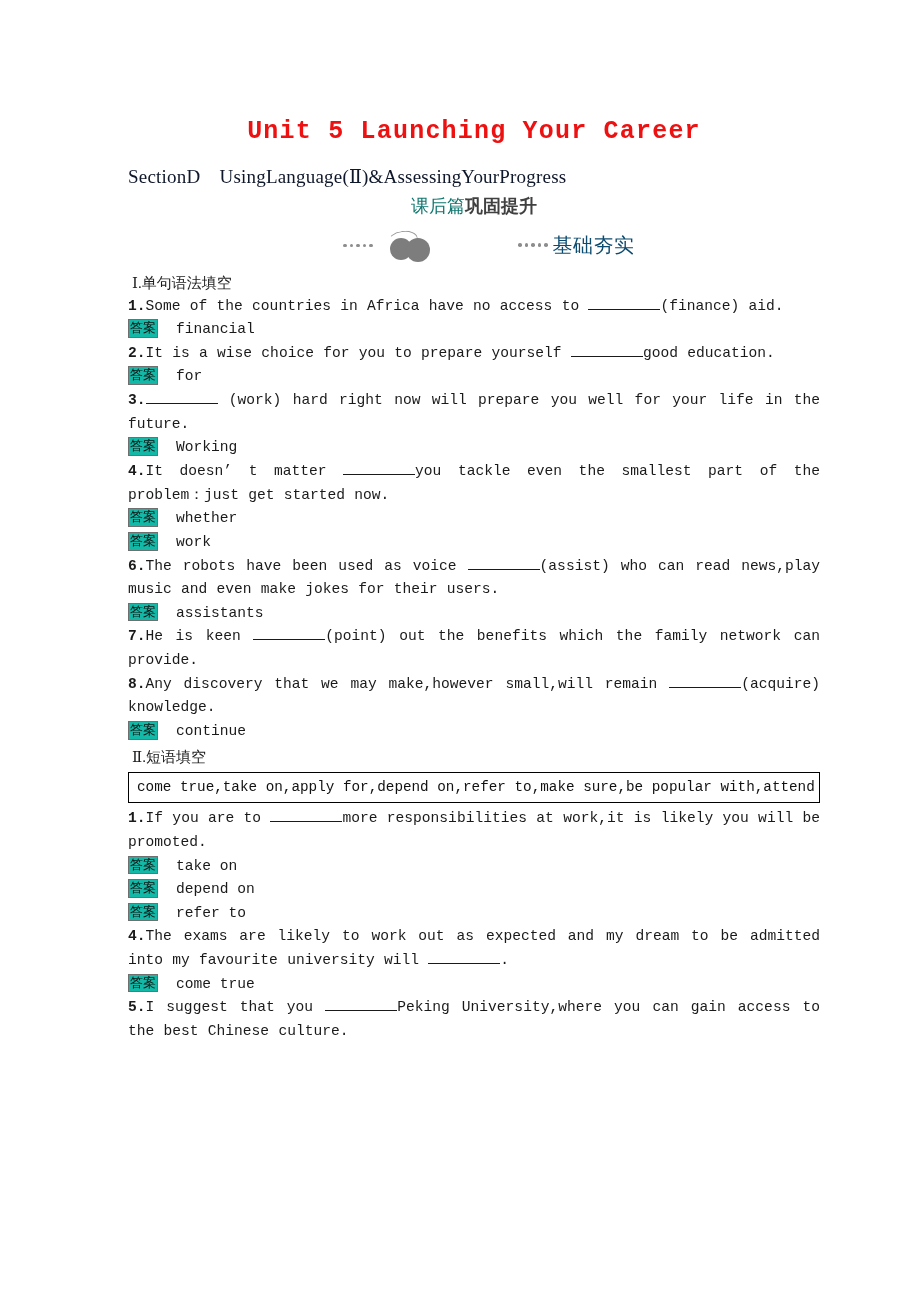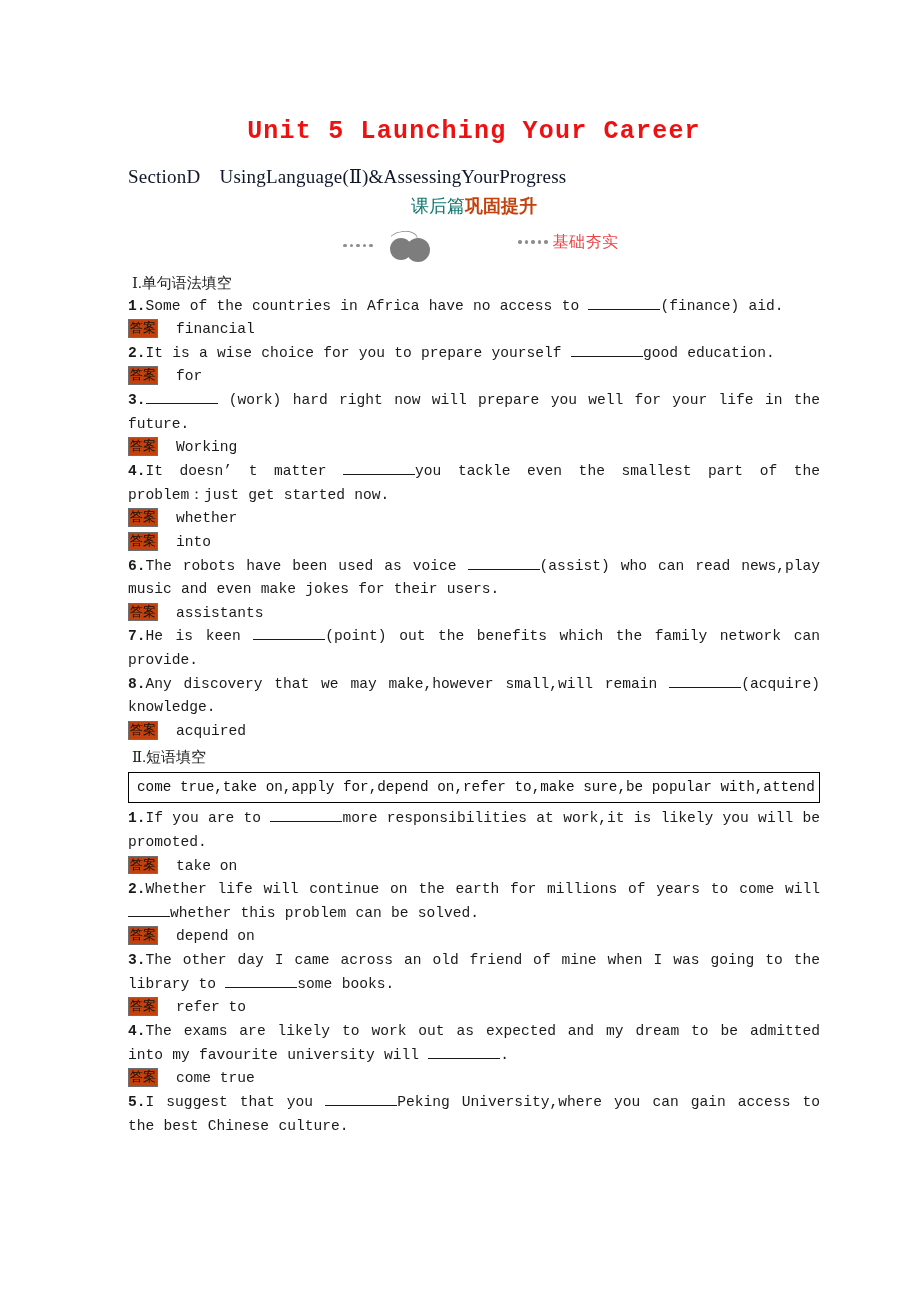--- a/index.html
+++ b/index.html
@@ -45,21 +45,21 @@
     margin: 0 0 4px 0;
     font-family: "Liberation Serif", "DejaVu Serif", serif;
   }
   .post-class {
     text-align: center;
     font-size: 18px;
     margin: 0 0 10px 0;
     font-family: "DejaVu Sans", "Liberation Sans", sans-serif;
   }
   .post-class .light { color: #0f766e; }
-  .post-class .bold  { color: #c2410c; font-weight: bold; }
+  .post-class .bold  { color: #404040; font-weight: bold; }
 
   
   .deco-band {
     position: relative;
     height: 40px;
     margin: 0 0 6px 0;
   }
   .deco-left {
     position: absolute;
     left: 215px;
@@ -97,22 +97,22 @@
   .deco-right {
     position: absolute;
     left: 390px;
     top: 4px;
     display: flex;
     align-items: center;
     gap: 5px;
   }
   .deco-right .label {
     font-family: Liberation Mono, monospace;
-    font-size: 16px;
-    color: #ef4444;
+    font-size: 20px;
+    color: #0c4a6e;
     letter-spacing: 0.5px;
   }
 
   
   .part-title {
     font-size: 15px;
     margin: 4px 0 2px 4px;
     font-family: "Liberation Serif", "DejaVu Serif", serif;
     color: #1a1a1a;
   }
@@ -137,21 +137,21 @@
   
   .ans-row {
     font-size: 14.6px;
     line-height: 1.62;
     margin: 0;
     white-space: nowrap;
     color: #1a1a1a;
   }
   .ans-badge {
     display: inline-block;
-    background: #c2410c;
+    background: #14b8a6;
     border: 1px solid #6f6f6f;
     padding: 0 1px;
     font-size: 13px;
     line-height: 1.28;
     font-family: "DejaVu Sans", "Liberation Sans", sans-serif;
     color: #111111;
     vertical-align: 1px;
   }
   .ans-text { margin-left: 18px; }
 
@@ -210,35 +210,33 @@
   <div class="part-title">Ⅰ.单句语法填空</div>
   <div id="part1-body">
       <p class="q-line"><span class="q-num">1.</span><span>Some of the countries in Africa have no access to </span><span class="blank w-long"></span><span>(finance) aid.</span></p>
       <p class="ans-row"><span class="ans-badge">答案</span><span class="ans-text">financial</span></p>
       <p class="q-line"><span class="q-num">2.</span><span>It is a wise choice for you to prepare yourself </span><span class="blank w-long"></span><span>good education.</span></p>
       <p class="ans-row"><span class="ans-badge">答案</span><span class="ans-text">for</span></p>
       <p class="q-line"><span class="q-num">3.</span><span></span><span class="blank w-long"></span><span> (work) hard right now will prepare you well for your life in the future.</span></p>
       <p class="ans-row"><span class="ans-badge">答案</span><span class="ans-text">Working</span></p>
       <p class="q-line"><span class="q-num">4.</span><span>It doesn’ t matter </span><span class="blank w-long"></span><span>you tackle even the smallest part of the problem：just get started now.</span></p>
       <p class="ans-row"><span class="ans-badge">答案</span><span class="ans-text">whether</span></p>
-      <p class="ans-row"><span class="ans-badge">答案</span><span class="ans-text">into</span></p>
+      <p class="ans-row"><span class="ans-badge">答案</span><span class="ans-text">work</span></p>
       <p class="q-line"><span class="q-num">6.</span><span>The robots have been used as voice </span><span class="blank w-long"></span><span>(assist) who can read news,play music and even make jokes for their users.</span></p>
       <p class="ans-row"><span class="ans-badge">答案</span><span class="ans-text">assistants</span></p>
       <p class="q-line"><span class="q-num">7.</span><span>He is keen </span><span class="blank w-long"></span><span>(point) out the benefits which the family network can provide.</span></p>
       <p class="q-line"><span class="q-num">8.</span><span>Any discovery that we may make,however small,will remain </span><span class="blank w-long"></span><span>(acquire) knowledge.</span></p>
-      <p class="ans-row"><span class="ans-badge">答案</span><span class="ans-text">acquired</span></p>
+      <p class="ans-row"><span class="ans-badge">答案</span><span class="ans-text">continue</span></p>
     </div>
 
   <div class="part-title">Ⅱ.短语填空</div>
   <div class="phrase-box">come true,take on,apply for,depend on,refer to,make sure,be popular with,attend to</div>
   <div id="part2-body">
       <p class="q-line"><span class="q-num">1.</span><span>If you are to </span><span class="blank w-long"></span><span>more responsibilities at work,it is likely you will be promoted.</span></p>
       <p class="ans-row"><span class="ans-badge">答案</span><span class="ans-text">take on</span></p>
-      <p class="q-line"><span class="q-num">2.</span><span>Whether life will continue on the earth for millions of years to come will</span><span class="blank w-short"></span><span>whether this problem can be solved.</span></p>
       <p class="ans-row"><span class="ans-badge">答案</span><span class="ans-text">depend on</span></p>
-      <p class="q-line"><span class="q-num">3.</span><span>The other day I came across an old friend of mine when I was going to the library to </span><span class="blank w-long"></span><span>some books.</span></p>
       <p class="ans-row"><span class="ans-badge">答案</span><span class="ans-text">refer to</span></p>
       <p class="q-line"><span class="q-num">4.</span><span>The exams are likely to work out as expected and my dream to be admitted into my favourite university will </span><span class="blank w-long"></span><span>.</span></p>
       <p class="ans-row"><span class="ans-badge">答案</span><span class="ans-text">come true</span></p>
       <p class="q-line"><span class="q-num">5.</span><span>I suggest that you </span><span class="blank w-long"></span><span>Peking University,where you can gain access to the best Chinese culture.</span></p>
     </div>
 
 </div>
 
 </body></html>

